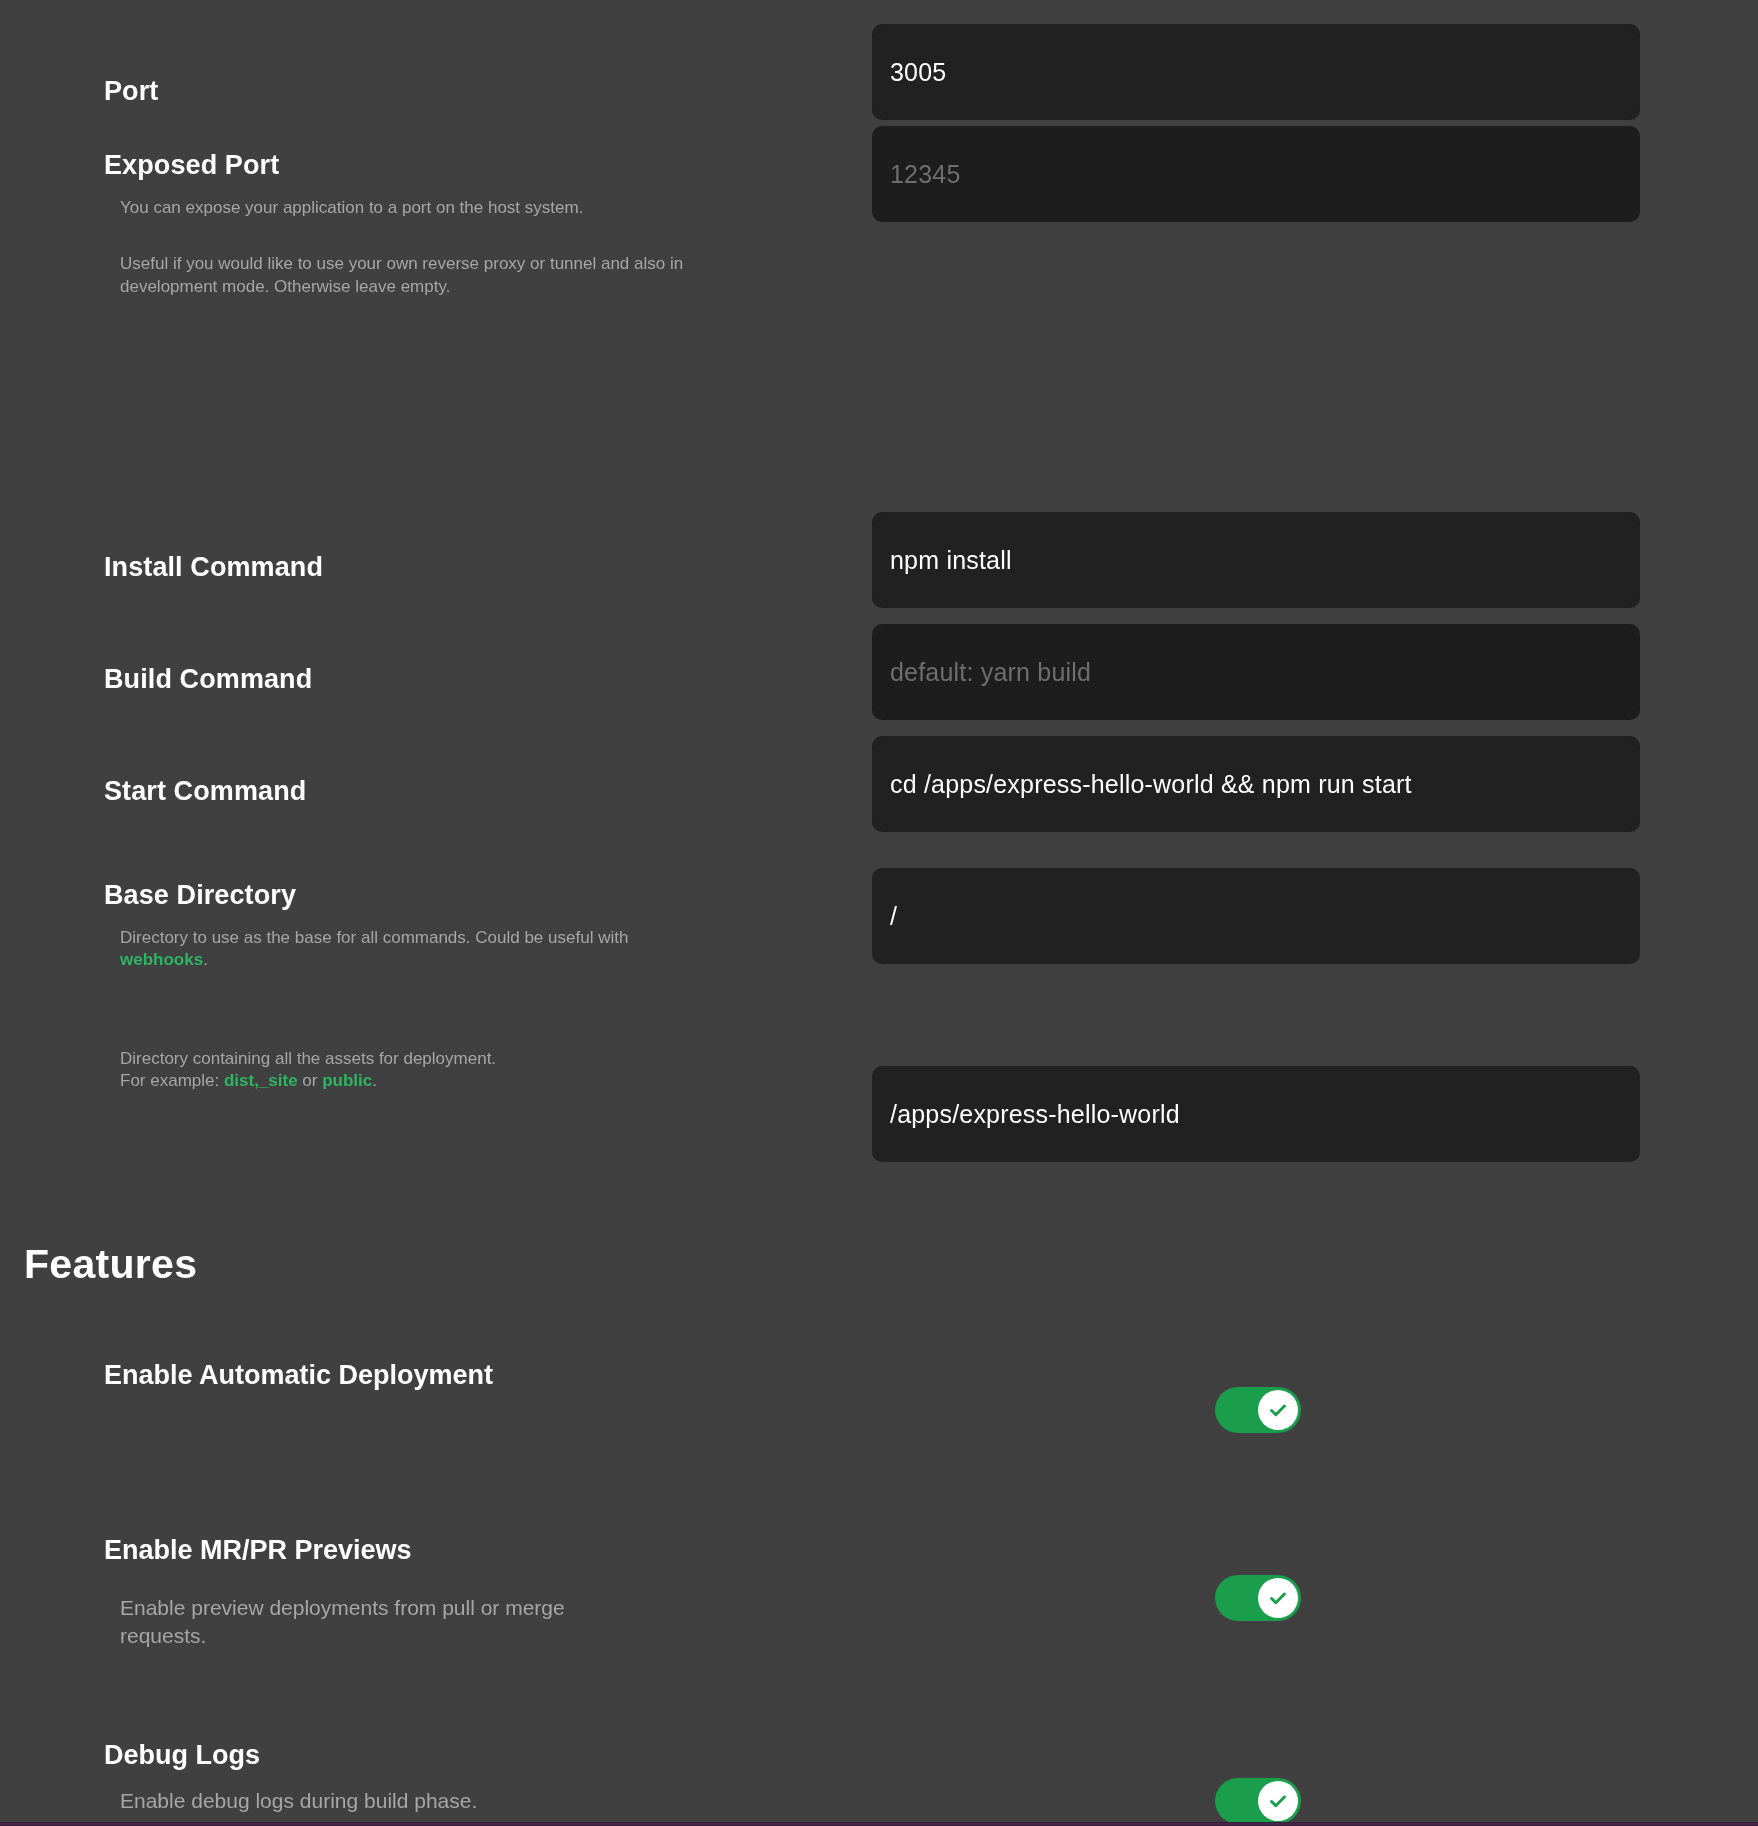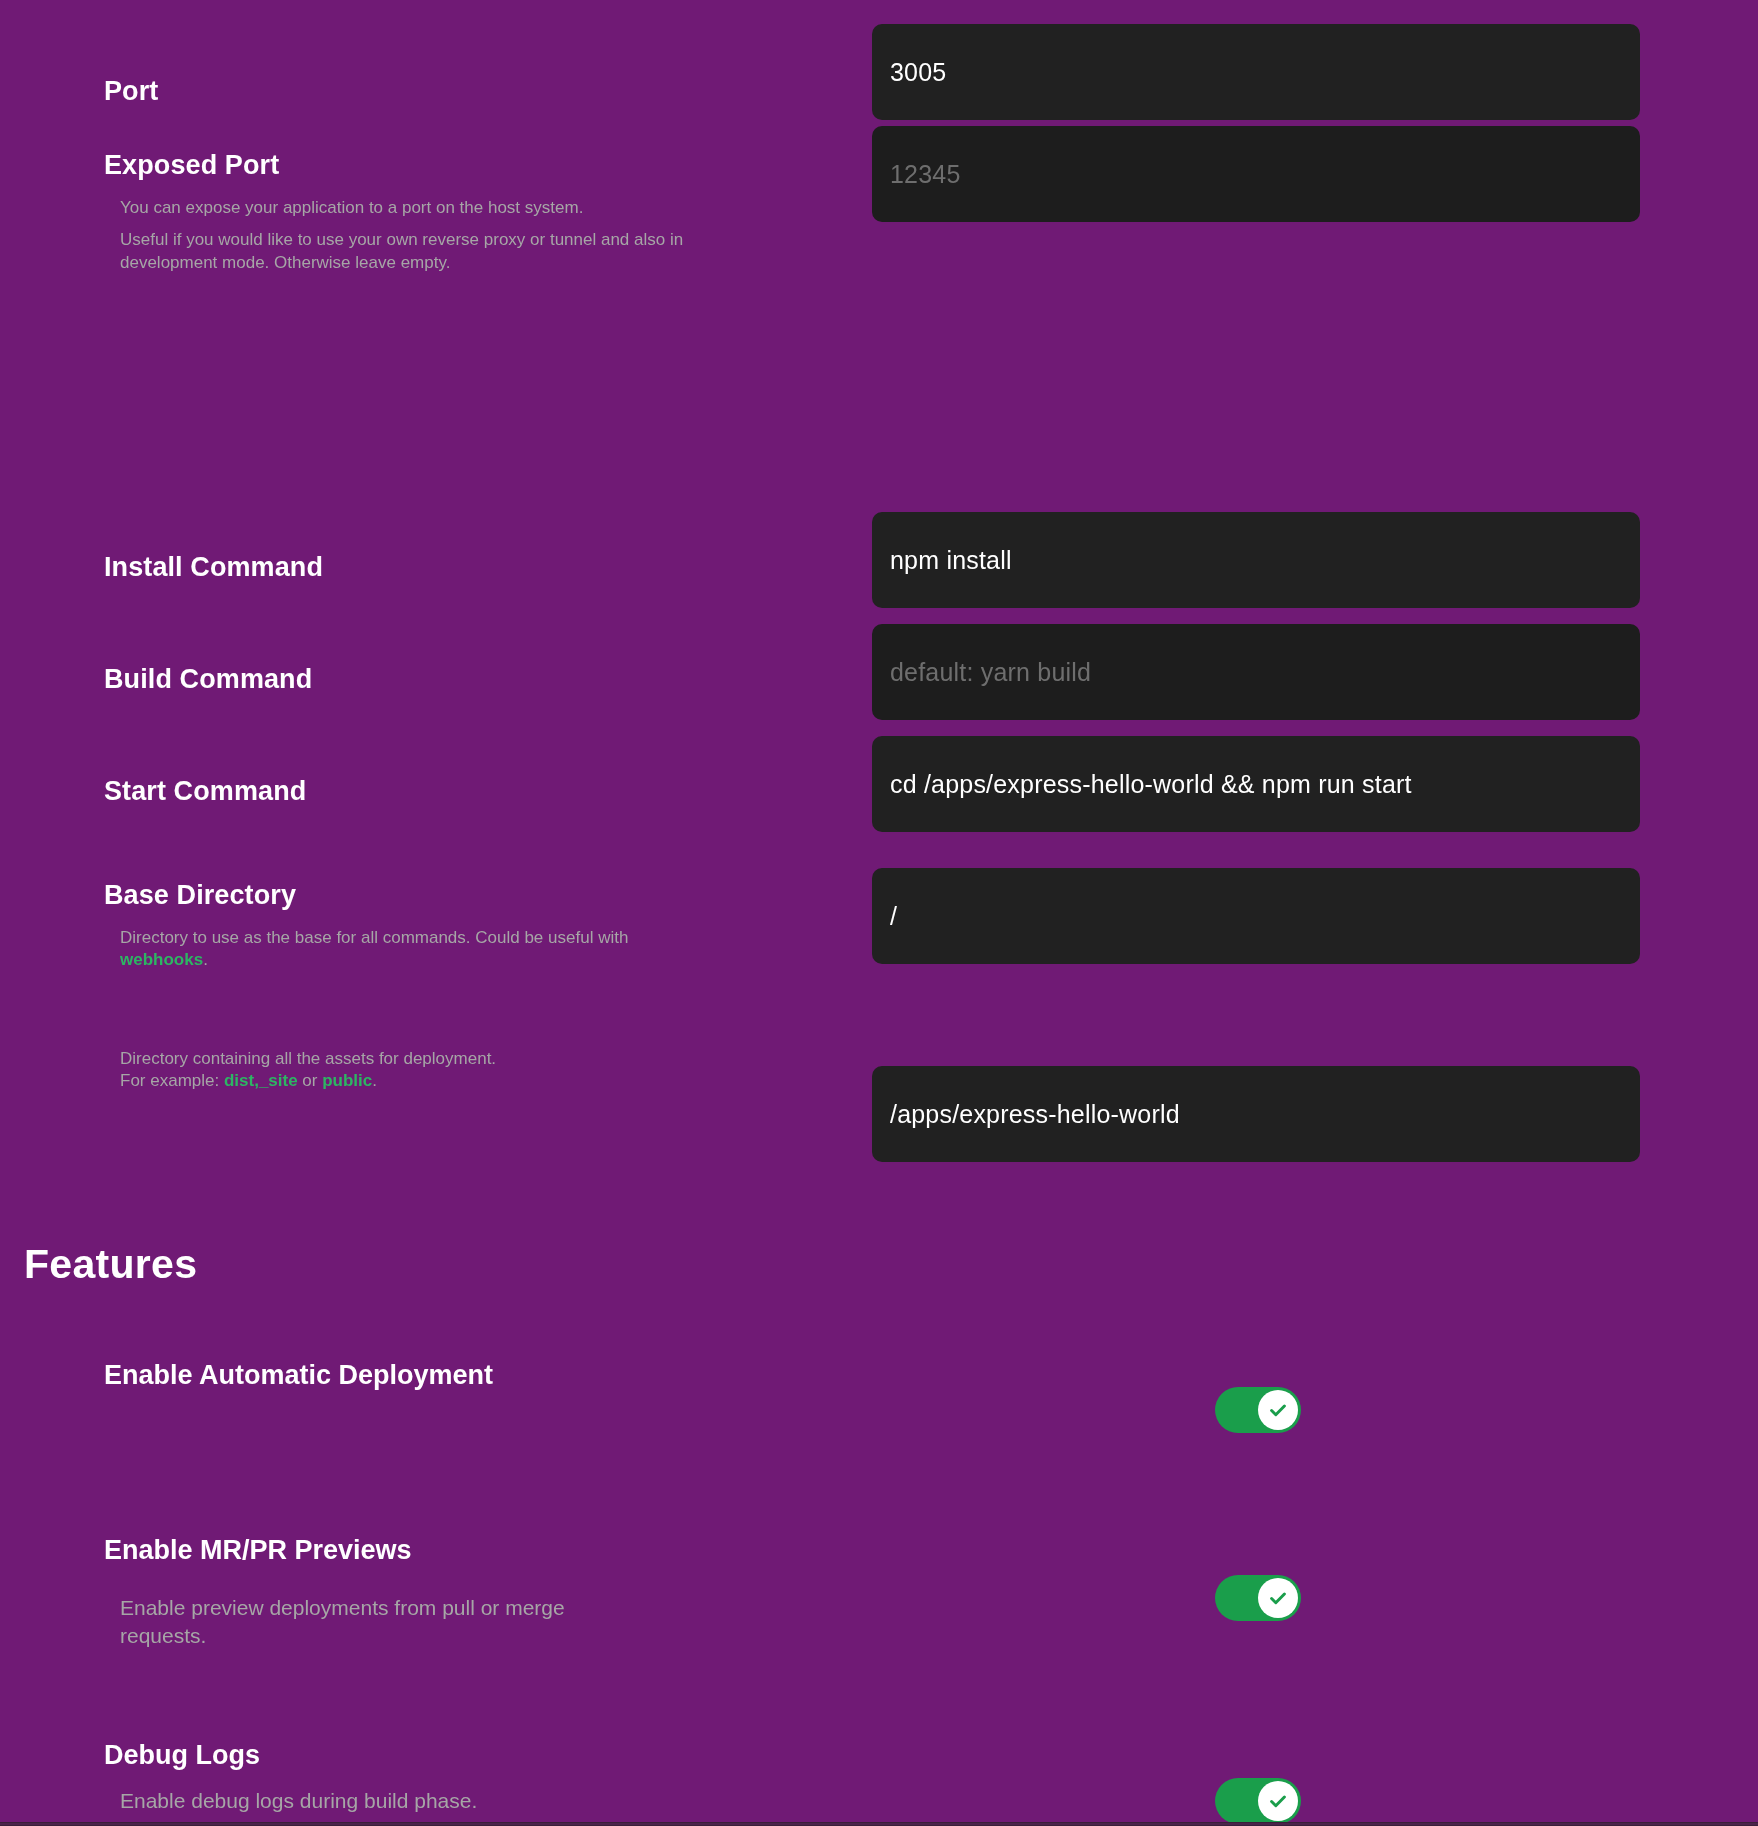--- a/index.html
+++ b/index.html
@@ -9,21 +9,21 @@
     height: 1826px;
     background: #181818;
     font-family: "Liberation Sans", sans-serif;
     overflow: hidden;
   }
 
   .page {
     position: relative;
     width: 1758px;
     height: 1826px;
-    background: #701a75;
+    background: #404040;
     overflow: hidden;
   }
 
   
   .row {
     position: absolute;
     left: 0;
     width: 1758px;
   }
 
@@ -44,21 +44,21 @@
 
   .field-help {
     color: #a6a6a6;
     font-size: 17px;
     line-height: 1.32;
     margin-top: 16px;
     max-width: 600px;
     font-weight: normal;
   }
 
-  .field-help p + p { margin-top: 10px; }
+  .field-help p + p { margin-top: 34px; }
 
   .help-indent { padding-left: 16px; }
 
   .grn { color: #2db563; font-weight: 600; }
 
   
   .input-box {
     position: absolute;
     left: 872px;
     width: 768px;

